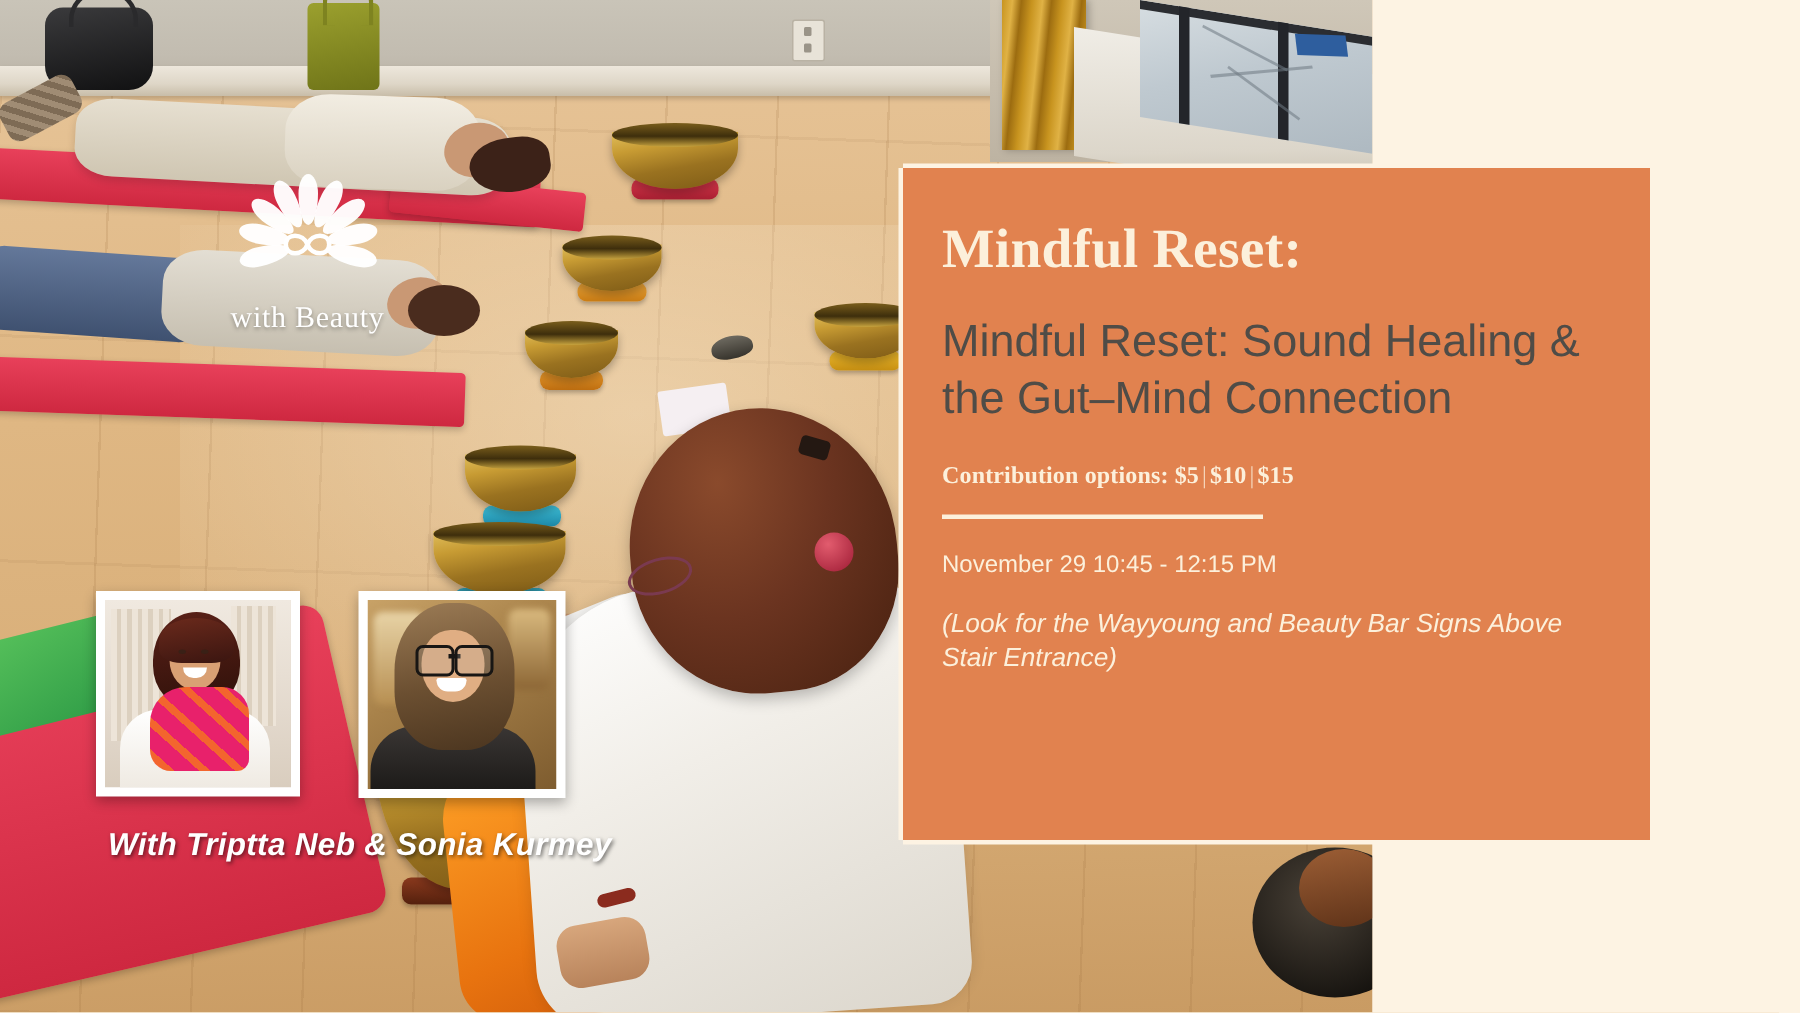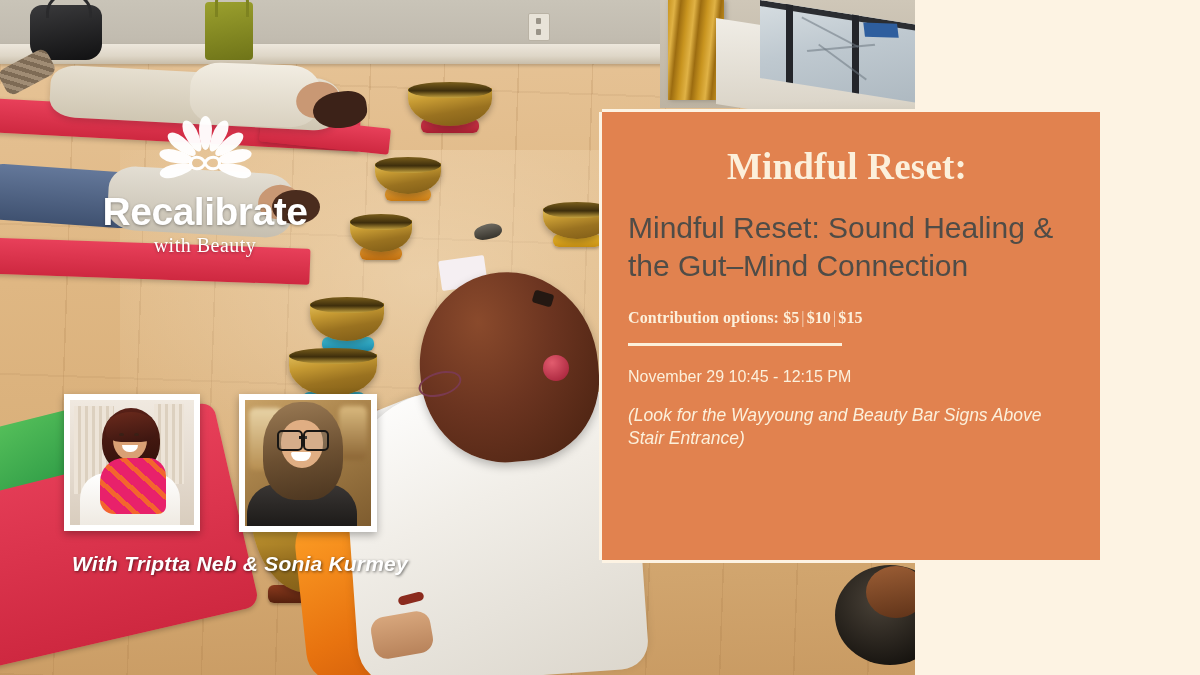--- a/index.html
+++ b/index.html
@@ -548,21 +548,20 @@
     box-shadow: -3px 0 0 0 #FDF3E3, 0 -3px 0 0 #FDF3E3, 0 3px 0 0 #FDF3E3;
   }
   .info-title {
     font-family: "Liberation Serif", serif;
     font-weight: bold;
     font-size: 37px;
     color: #FCF0DB;
     line-height: 1.05;
     margin: 0 0 22px 0;
     letter-spacing: 0.2px;
-    text-align: center;
   }
   .info-subtitle {
     font-family: "Liberation Sans", sans-serif;
     font-size: 30px;
     color: #4F4C47;
     line-height: 1.27;
     margin: 0 0 24px 0;
     font-weight: normal;
   }
   .info-contrib {
@@ -705,21 +704,20 @@
         <div class="petal" style="transform:rotate(78deg) translateY(-30px);"></div>
         <div class="petal" style="transform:rotate(104deg) translateY(-30px);"></div>
         <div class="petal" style="transform:rotate(-26deg) translateY(-30px);"></div>
         <div class="petal" style="transform:rotate(-52deg) translateY(-30px);"></div>
         <div class="petal" style="transform:rotate(-78deg) translateY(-30px);"></div>
         <div class="petal" style="transform:rotate(-104deg) translateY(-30px);"></div>
         <svg class="infinity" viewBox="0 0 60 34">
           <path d="M15 17 C15 9, 27 9, 30 17 C33 25, 45 25, 45 17 C45 9, 33 9, 30 17 C27 25, 15 25, 15 17 Z" fill="none" stroke="#FFFFFF" stroke-width="3.2"></path>
         </svg>
       </div>
-      <div class="brand">Recalibrate</div>
       <div class="brand-sub">with Beauty</div>
     </div>
 
     <div class="portrait portrait-1">
       <div class="inner">
         <div class="ph1-bg"></div>
         <div class="ph1-wallpanel"></div>
         <div class="ph1-wallpanel2"></div>
         <div class="ph1-shirt"></div>
         <div class="ph1-hair"></div>

